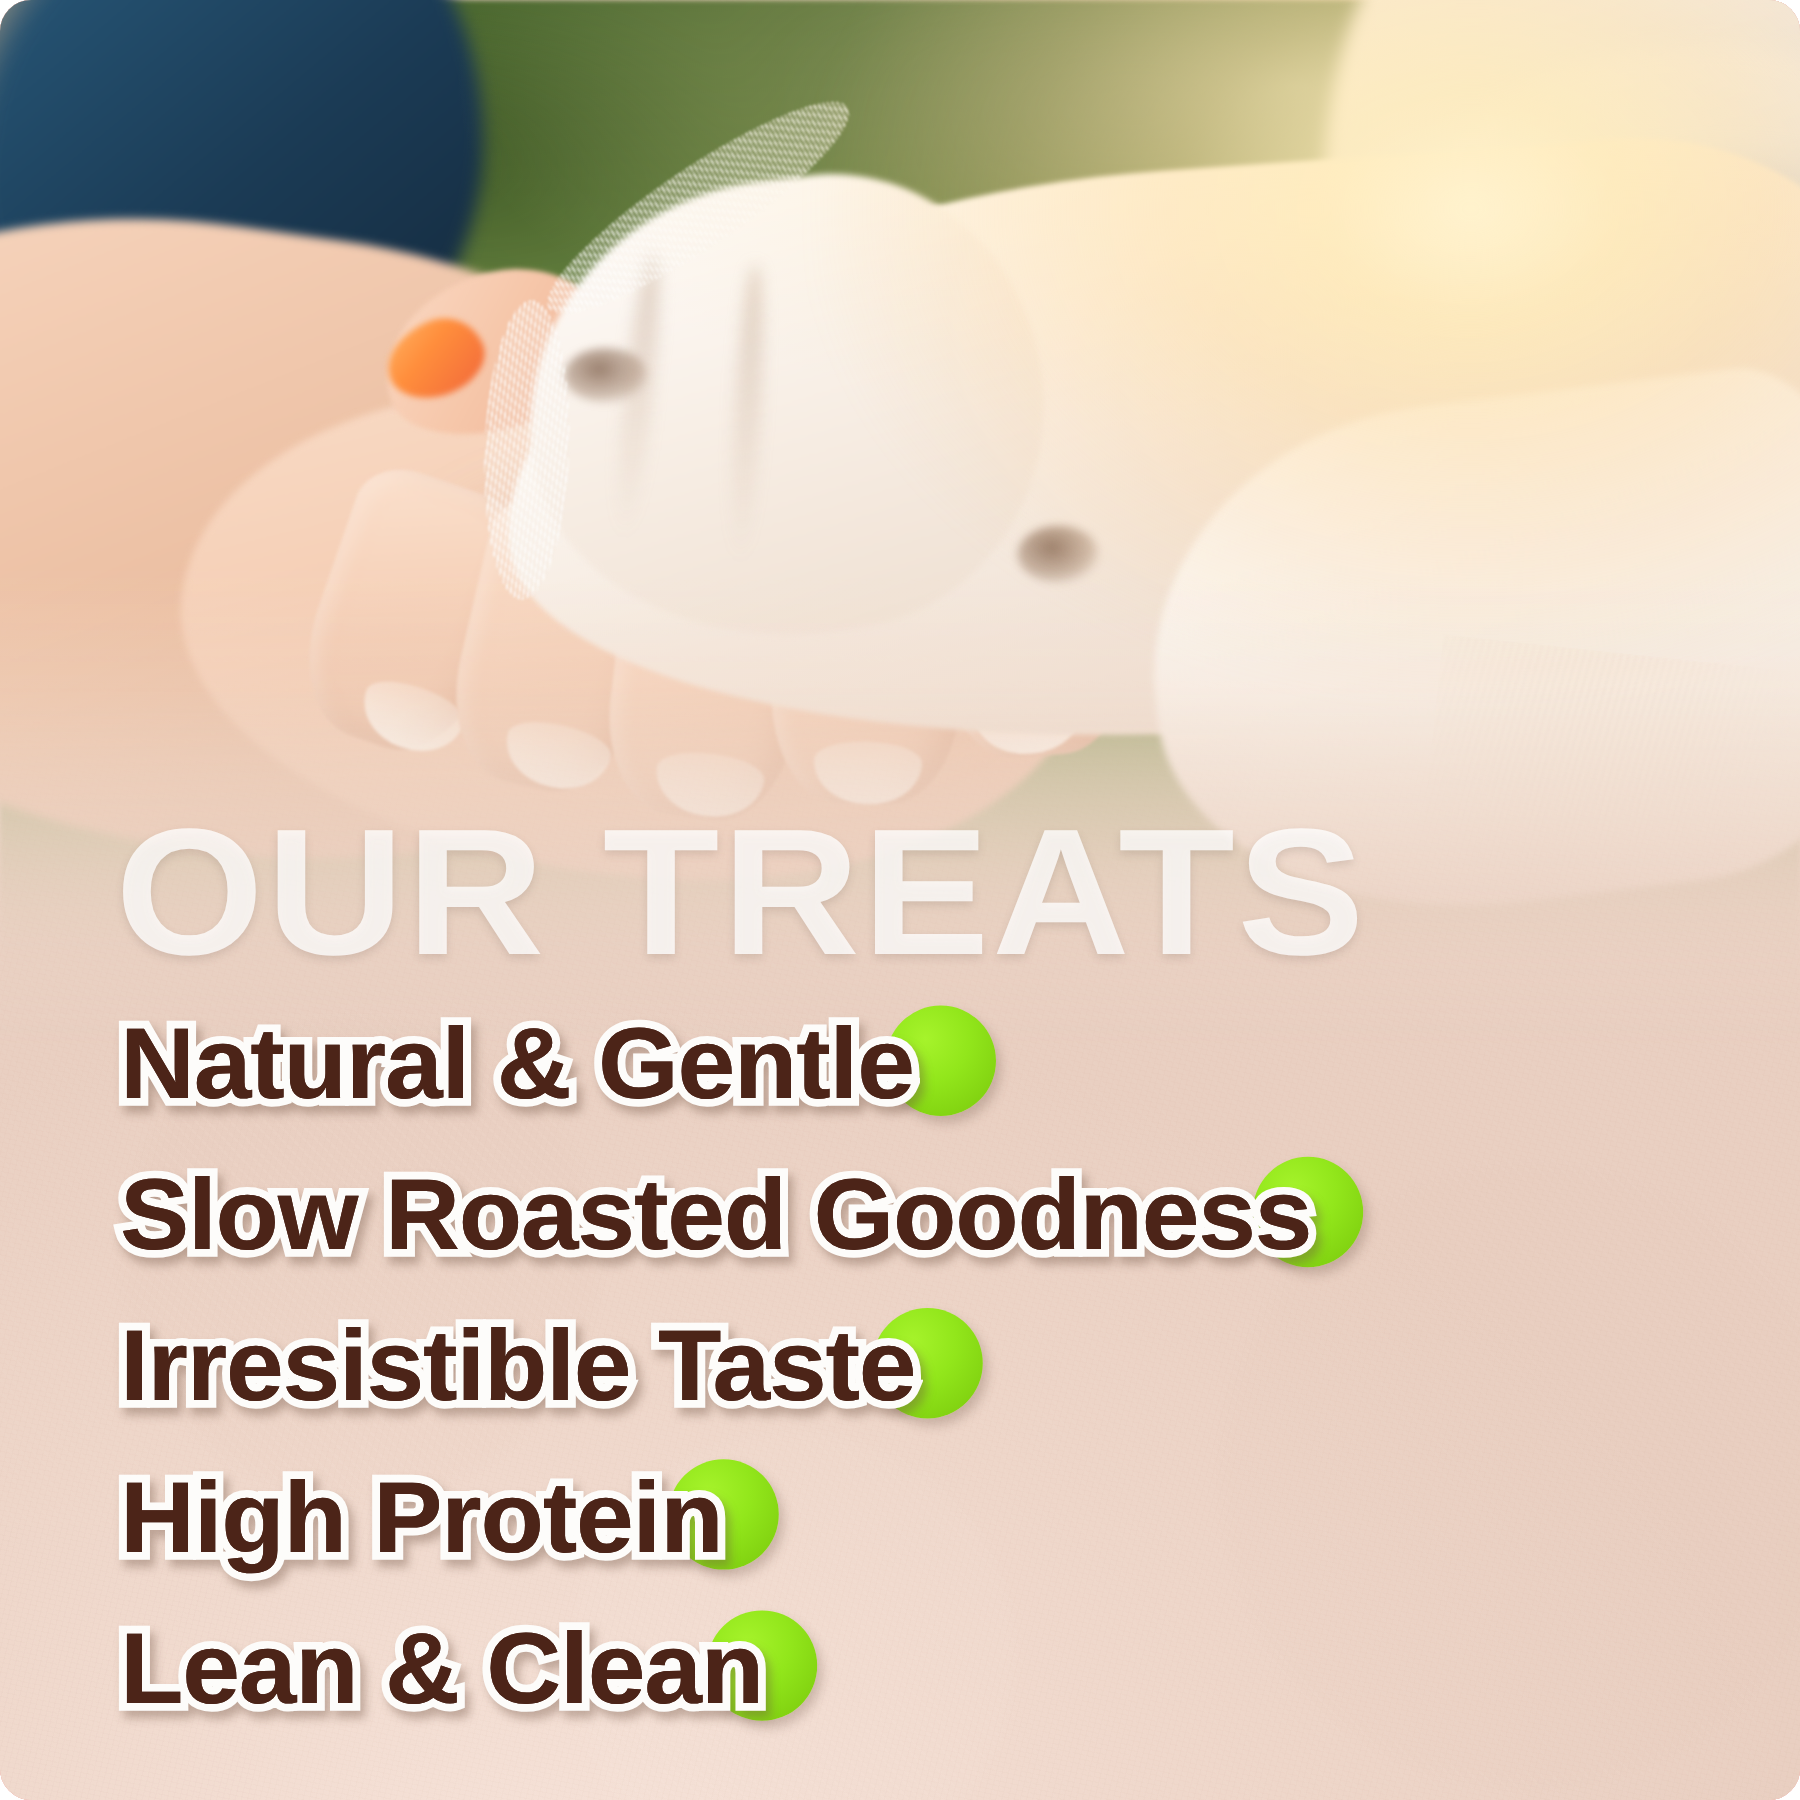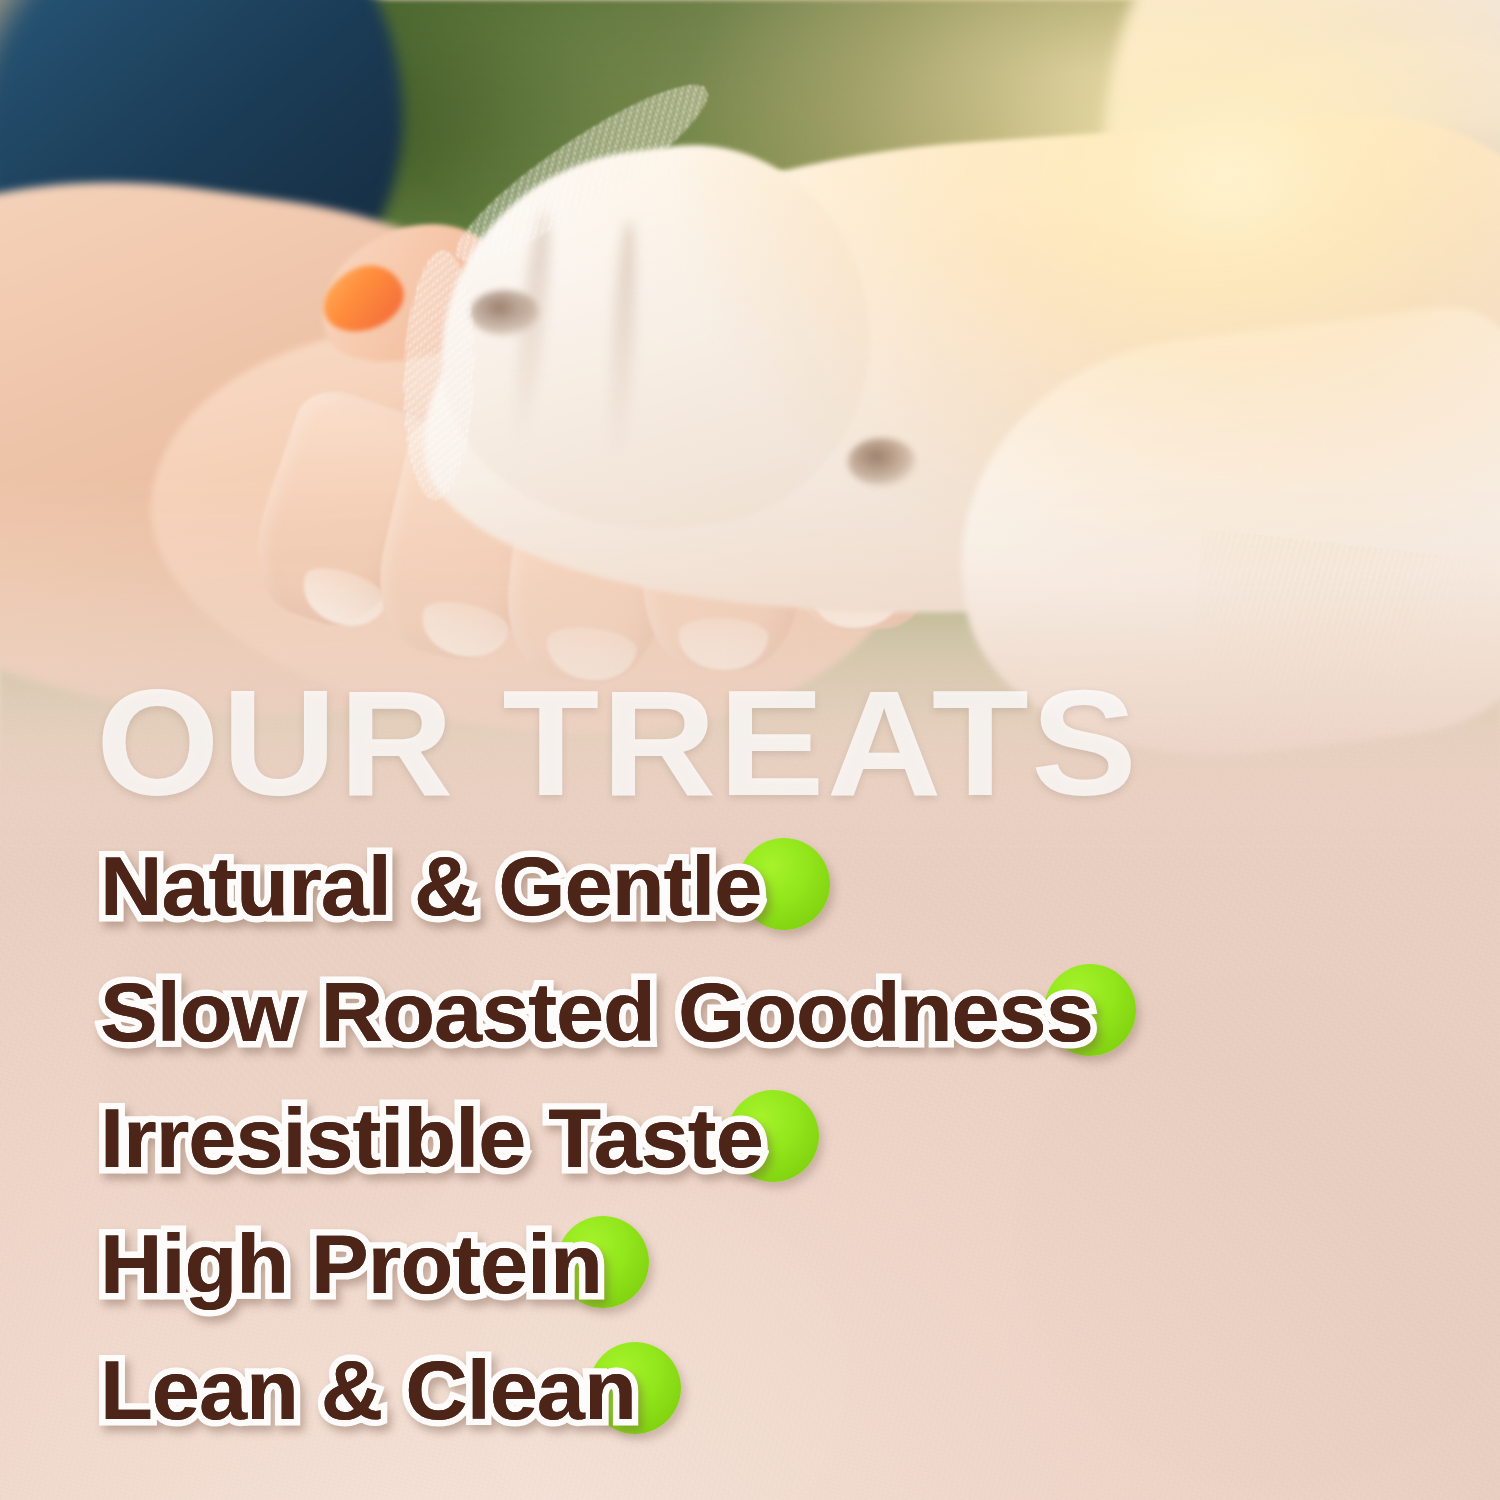--- a/index.html
+++ b/index.html
@@ -10,20 +10,21 @@
   body {
     font-family: "Liberation Sans", sans-serif;
   }
 
   #poster {
     position: relative;
     width: 1500px;
     height: 1500px;
     overflow: hidden;
     background: #ef4444;
+    border-radius: 26px;
   }
 
   
   .paper-base {
     position: absolute;
     inset: 0;
     background:
       radial-gradient(ellipse 70% 50% at 30% 105%, #f6e2d8 0%, #eed6c9 60%, #e9cfc1 100%),
       linear-gradient(180deg, #f0d9cd 0%, #f3dfd4 40%, #efd8cb 100%);
   }

